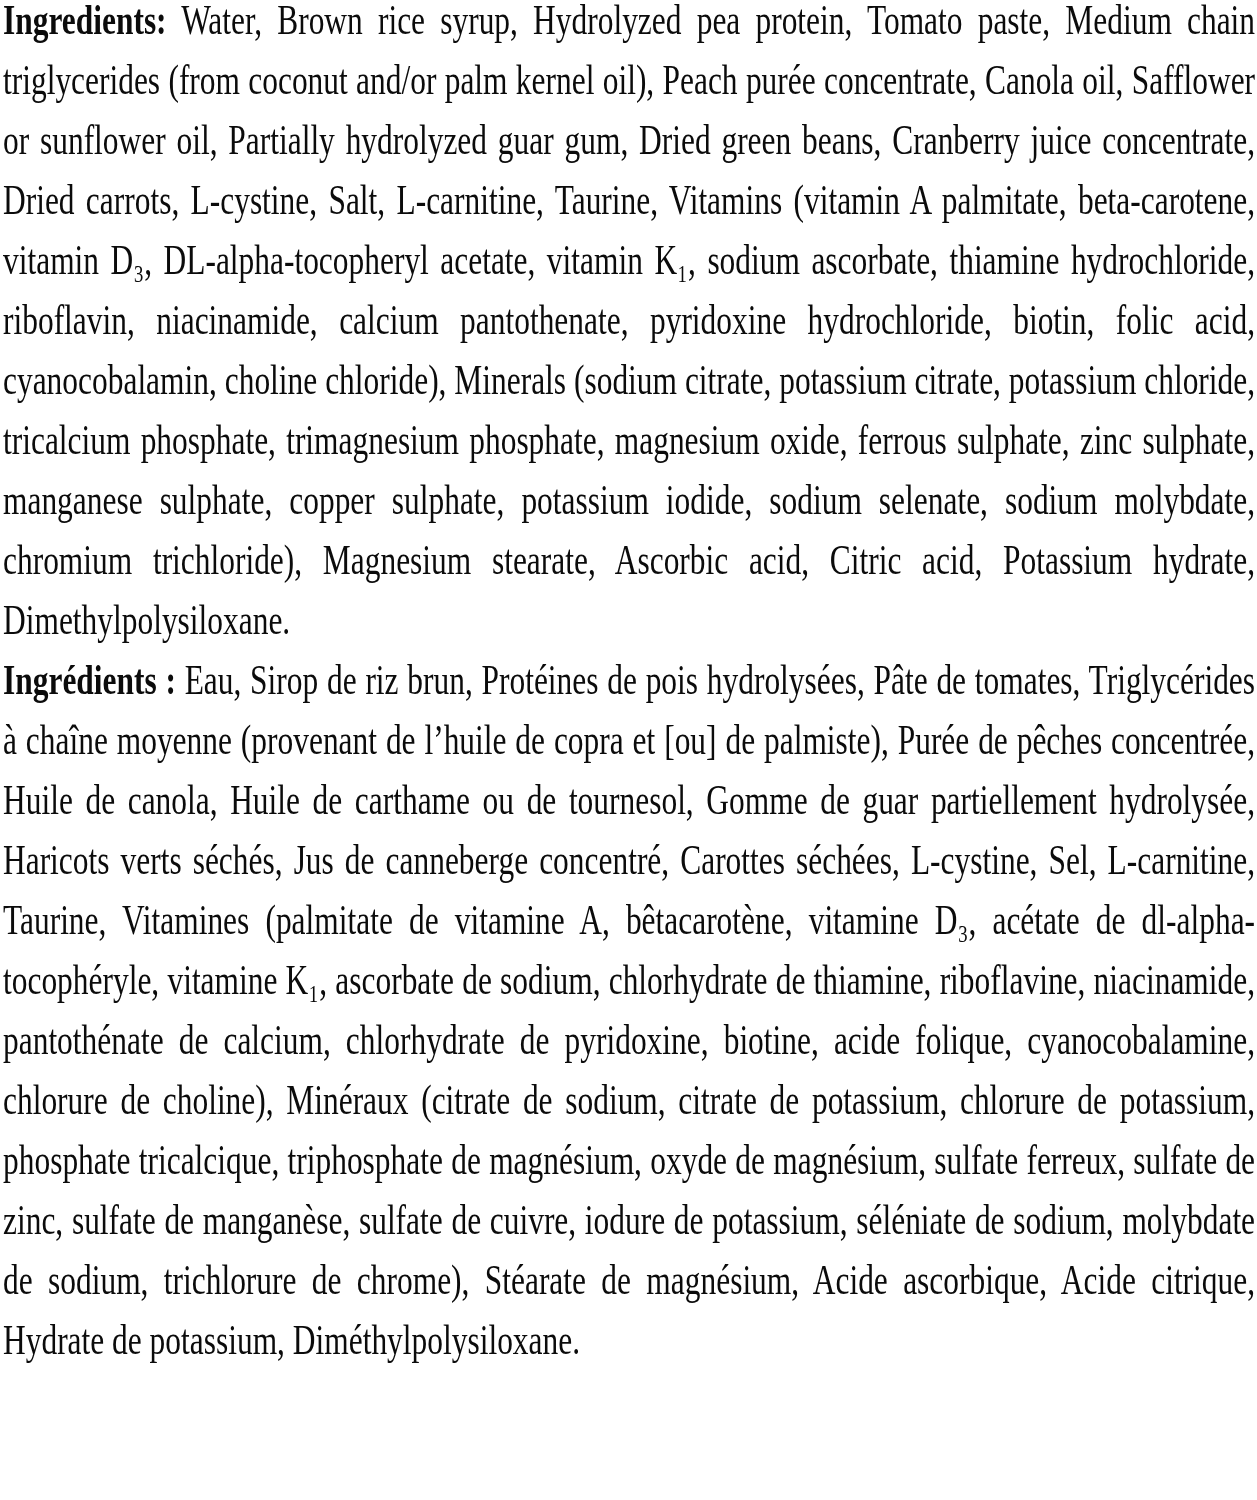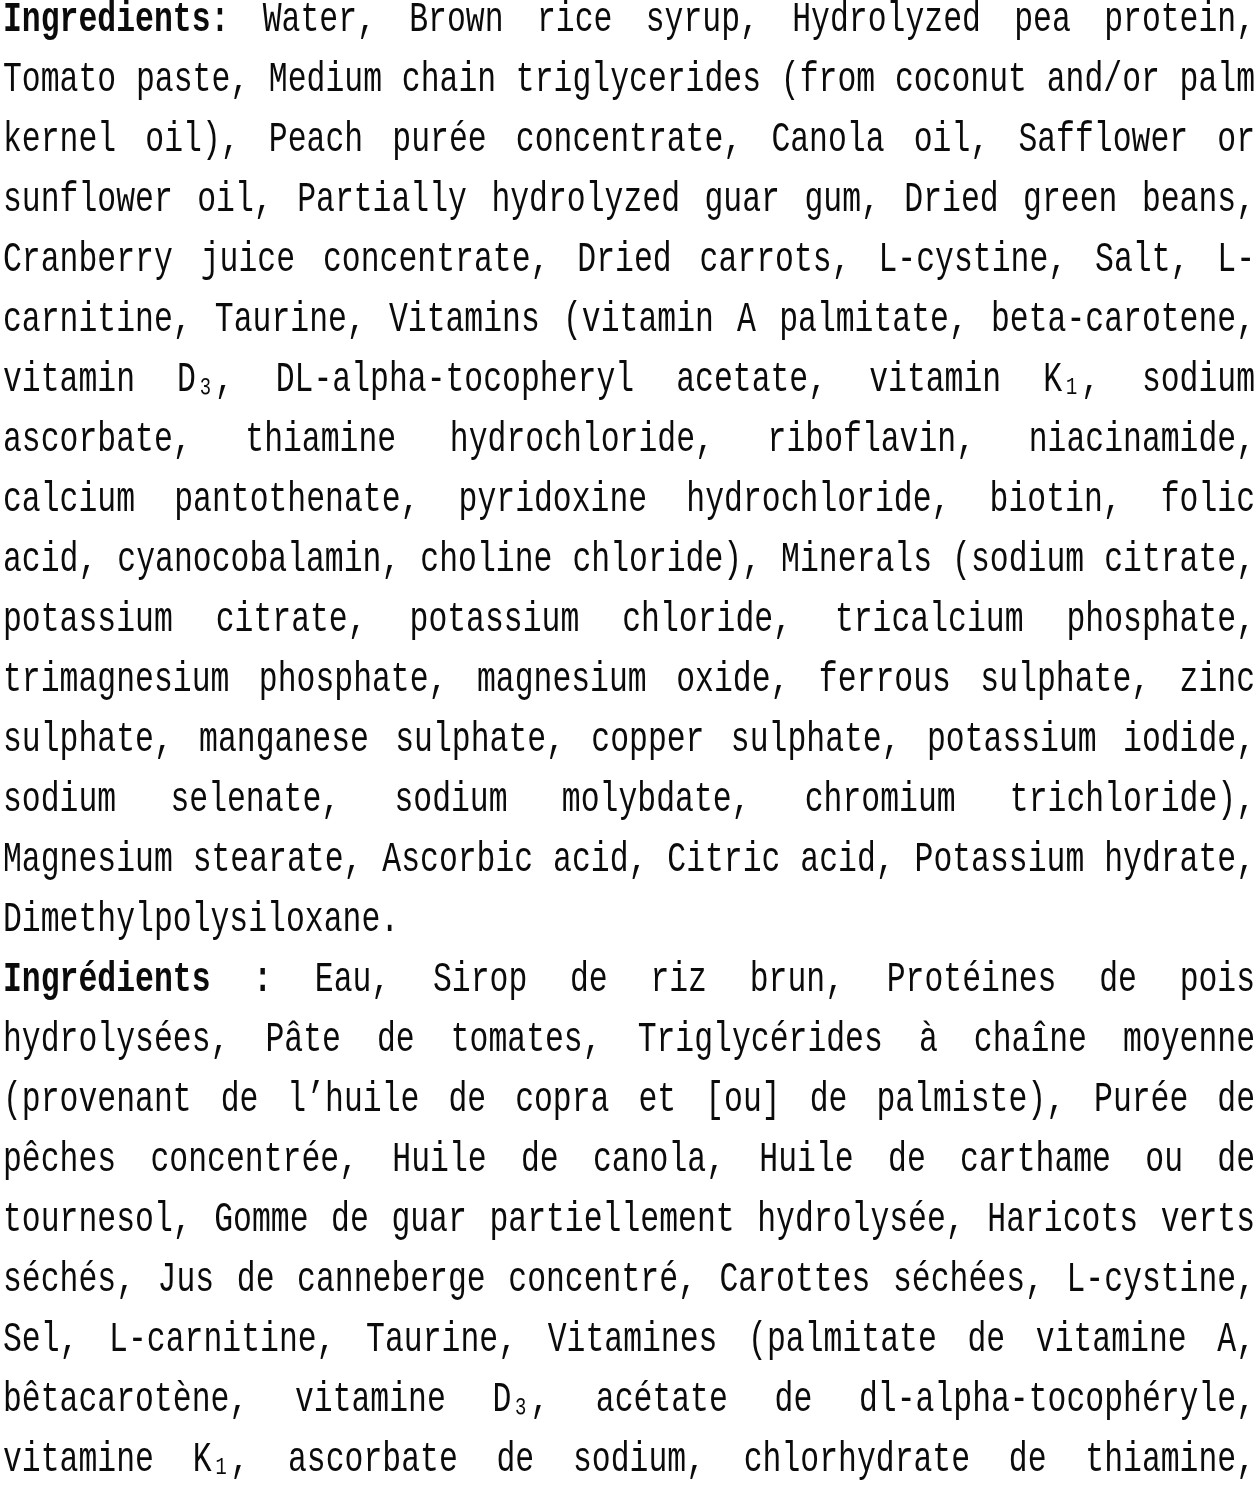--- a/index.html
+++ b/index.html
@@ -6,21 +6,21 @@
     margin: 0;
     padding: 0;
     background: #ffffff;
   }
   .page {
     position: relative;
     width: 1257px;
     height: 1500px;
     background: #ffffff;
     overflow: hidden;
-    font-family: Liberation Mono, monospace;
+    font-family: Liberation Serif, serif;
   }
   
   .condense {
     width: 1673px;
     transform: scaleX(0.7484);
     transform-origin: 0 0;
     margin-top: -10px;
     margin-left: 3px;
   }
   .para {

